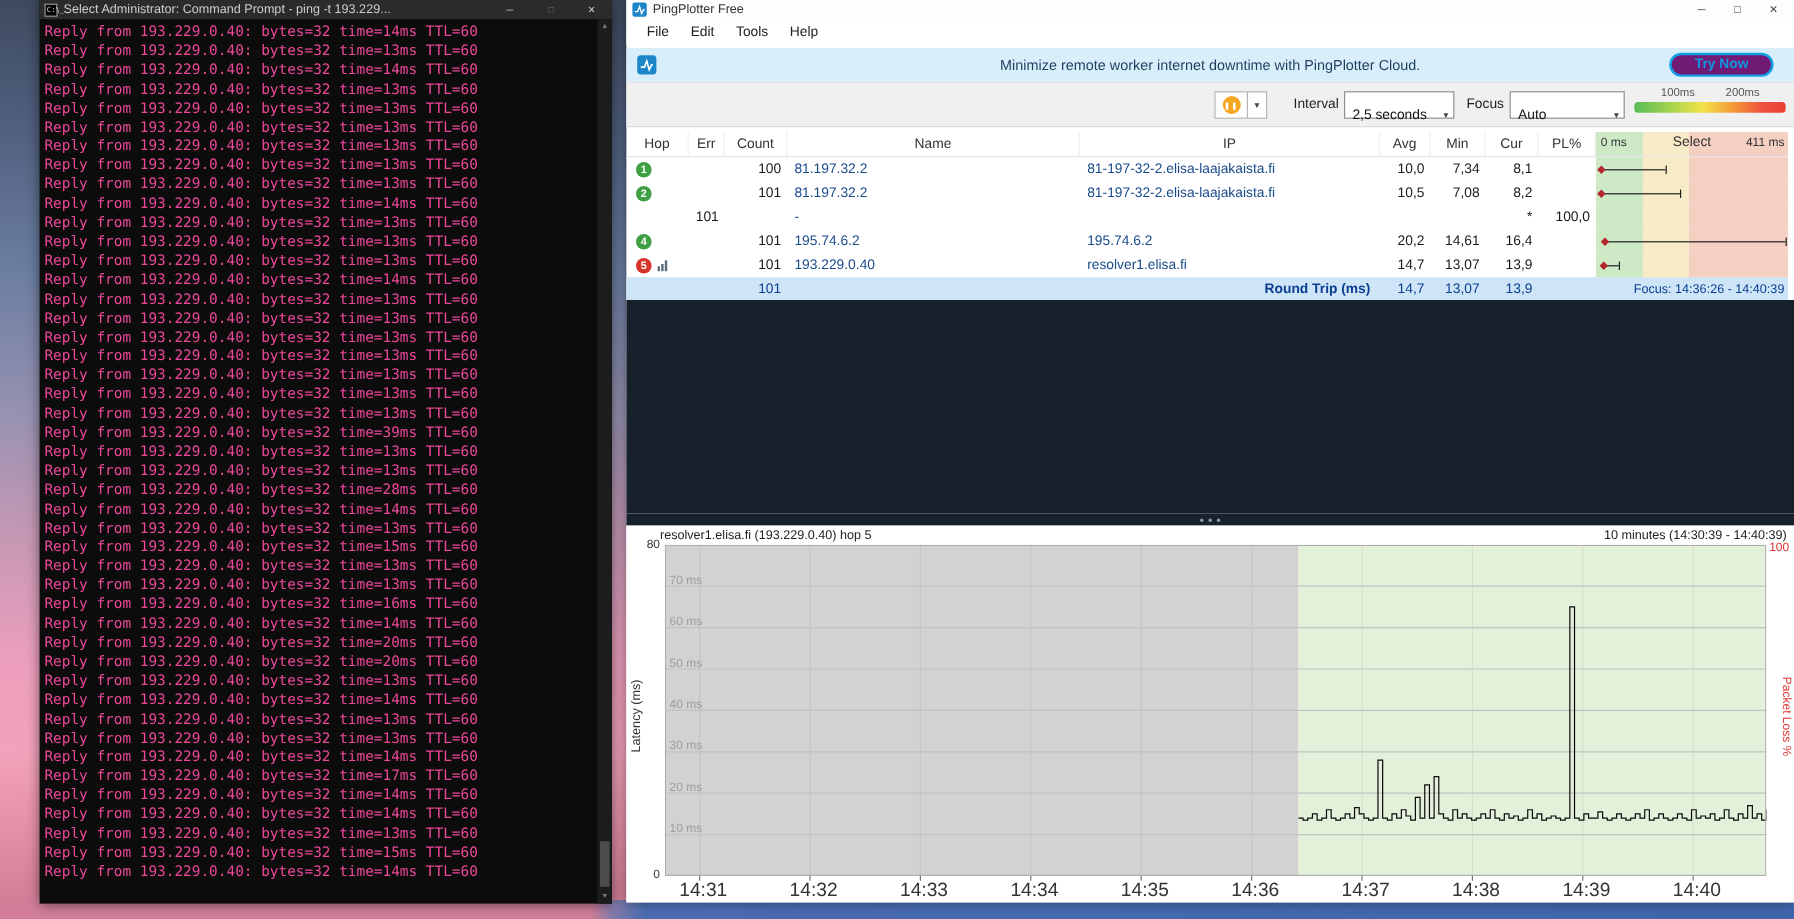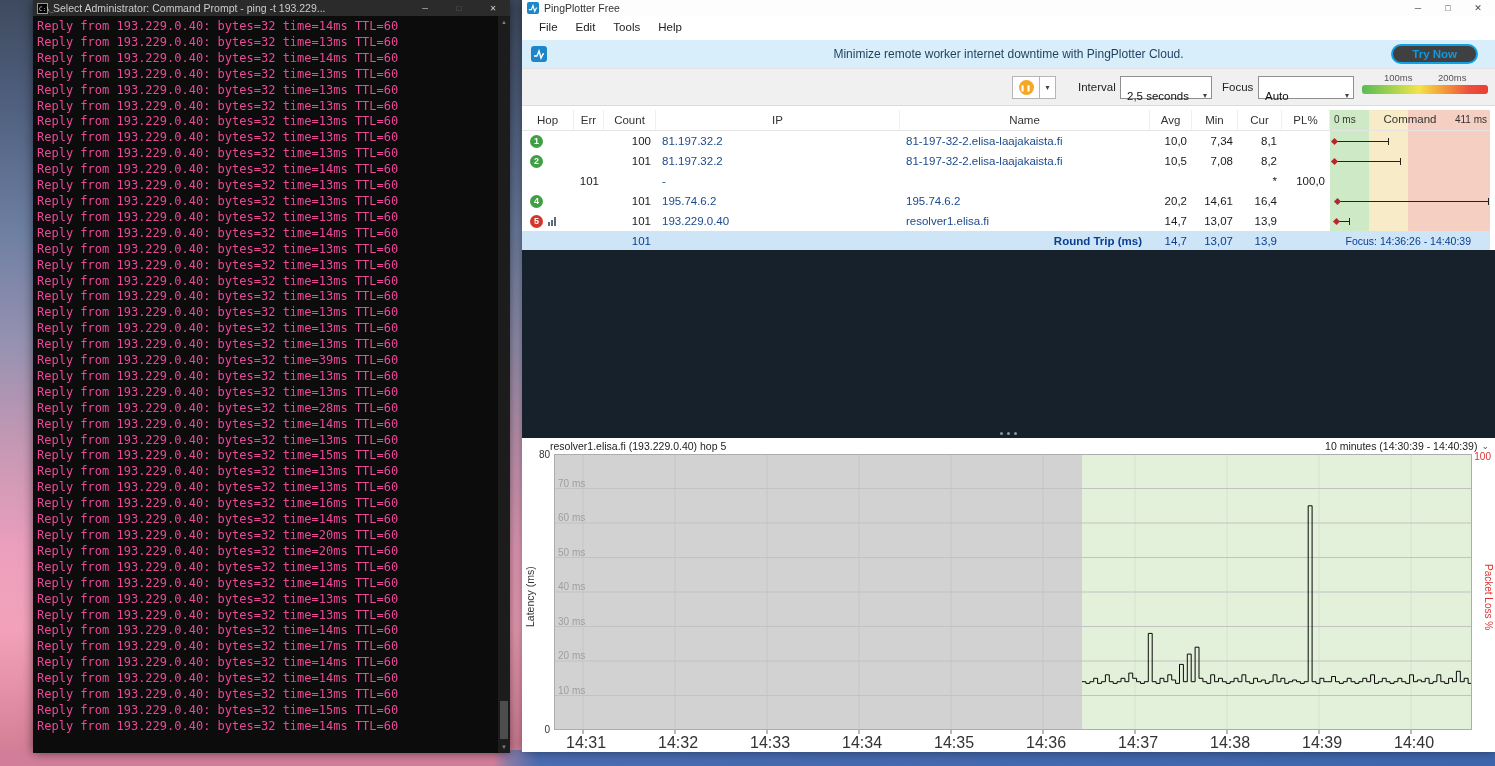--- a/index.html
+++ b/index.html
@@ -34,21 +34,21 @@
   .pp-logo { width:12px; height:12px; background:#1c86c8; border-radius:2px; display:flex; align-items:center; justify-content:center; }
   .pp-title { font-size:10.5px; color:#333; margin-left:5px; flex:1; }
   .pp-controls { display:flex; height:16px; }
   .pp-controls span { width:30px; display:flex; align-items:center; justify-content:center; color:#444; font-size:9px; cursor:default; }
   .pp-menubar { height:22px; display:flex; align-items:center; padding-left:8px; background:#fff; }
   .menu-item { font-size:11.5px; color:#222; padding:3px 9px; }
 
   .pp-banner { position:relative; height:28px; margin-top:2px; background:#d8eefb; display:flex; align-items:center; }
   .pp-banner-logo { width:16px; height:16px; margin-left:9px; background:#1c86c8; border-radius:3px; display:flex; align-items:center; justify-content:center; }
   .pp-banner-text { position:absolute; left:50%; transform:translateX(-50%); font-size:12px; color:#1d3f5e; white-space:nowrap; }
-  .pp-trynow { position:absolute; right:17px; top:4px; height:20px; padding:0 19px; border-radius:11px; border:2px solid #12a0e4; background:#404040; color:#0f9ae0; font-weight:bold; font-size:11.5px; font-family:inherit; }
+  .pp-trynow { position:absolute; right:17px; top:4px; height:20px; padding:0 19px; border-radius:11px; border:2px solid #12a0e4; background:#701a75; color:#0f9ae0; font-weight:bold; font-size:11.5px; font-family:inherit; }
 
   .pp-targetbar { position:relative; height:38px; background:#f0f0f0; border-top:1px solid #e2e2e2; border-bottom:1px solid #dcdcdc; }
   .target-box { position:absolute; left:8px; top:7px; width:475px; height:23px; background:#fff; border:1px solid #cfcfcf; font-size:11.5px; padding:4px 7px; color:#222; white-space:nowrap; overflow:hidden; }
   .pause-group { position:absolute; left:490px; top:7px; display:flex; }
   .pause-btn { width:28px; height:23px; background:#fff; border:1px solid #b5b5b5; display:flex; align-items:center; justify-content:center; }
   .pause-circle { width:15px; height:15px; border-radius:50%; background:#f5a623; color:#fff; font-size:6px; display:flex; align-items:center; justify-content:center; letter-spacing:1px; }
   .pause-dd { width:16px; height:23px; background:#fff; border:1px solid #b5b5b5; border-left:none; font-size:8px; color:#444; display:flex; align-items:center; justify-content:center; }
   .bar-label { position:absolute; top:12px; font-size:11.5px; color:#222; }
   .lbl-interval { left:556px; }
   .lbl-focus { left:700px; }
@@ -81,31 +81,31 @@
   .bars { display:inline-flex; align-items:flex-end; gap:1px; height:9px; }
   .bars i { width:2px; background:#5a6b7a; display:block; }
   .bars i:nth-child(1){height:4px} .bars i:nth-child(2){height:6px} .bars i:nth-child(3){height:9px}
   .lat-cell { position:relative; height:100%; }
   .lat-line { position:absolute; top:50%; height:1px; background:#222; }
   .lat-endtick { position:absolute; top:calc(50% - 3px); width:1px; height:7px; background:#222; }
   .lat-dot { position:absolute; top:calc(50% - 2px); width:5px; height:5px; background:#b3282d; transform:rotate(45deg); }
   .gfoot { height:19px; background:#cde5f6; color:#0b3d91; }
   .gfoot .c-num { color:#0b3d91; }
   .foot-label { grid-column:4 / 6; text-align:right; font-weight:bold; padding-right:8px; color:#0b3d91; }
-  .foot-focus { font-size:10.5px; text-align:right; padding-right:19px; color:#0b3d91; white-space:nowrap; }
+  .foot-focus { font-size:10.5px; text-align:right; padding-right:3px; color:#0b3d91; white-space:nowrap; }
 
   .pp-dark { position:absolute; top:250px; left:0; right:0; height:178px; background:#17212b; }
   .pp-splitter { position:absolute; top:428px; left:0; right:0; height:10px; background:#17212b; display:flex; align-items:center; justify-content:center; gap:4px; }
   .pp-splitter i { width:3px; height:3px; border-radius:50%; background:#8b98a5; display:block; }
 
   
   .pp-timeline { position:absolute; top:438px; left:0; right:0; bottom:0; background:#fff; }
   .tl-header { position:relative; height:15px; font-size:10.5px; color:#222; }
   .tl-title { position:absolute; left:28px; top:2px; }
-  .tl-range { position:absolute; right:6px; top:2px; display:flex; align-items:center; gap:4px; }
+  .tl-range { position:absolute; right:6px; top:2px; display:flex; align-items:center; gap:4px;flex-direction:column; }
   .tl-range .chev { font-size:9px; color:#555; }
   .tl-plot { position:absolute; left:32px; top:16px; width:1024px; height:281px; }
   .tl-ymax { position:absolute; left:6px; top:11px; width:22px; text-align:right; font-size:10px; color:#333; }
   .tl-ymin { position:absolute; left:6px; top:286px; width:22px; text-align:right; font-size:10px; color:#333; }
   .tl-ylab { position:absolute; left:2px; top:84px; width:14px; height:150px; writing-mode:vertical-rl; transform:rotate(180deg); font-size:10.5px; color:#333; text-align:center; }
   .tl-plmax { position:absolute; right:4px; top:13px; font-size:10px; color:#e03131; }
   .tl-pllab { position:absolute; right:1px; top:84px; width:12px; height:150px; writing-mode:vertical-rl; font-size:10px; color:#e03131; text-align:center; }
   .tl-xaxis { position:absolute; left:32px; top:294px; width:918px; height:16px; }
   .tl-xaxis span { position:absolute; width:34px; text-align:center; font-size:16px; color:#333; top:2px; }
 </style>
@@ -236,29 +236,29 @@
       </div>
       <div class="legend-bar"></div>
     </div>
   </div>
 
   <div class="pp-grid">
     <div class="grow ghead" id="grid-header">
         <div class="hcell">Hop</div>
         <div class="hcell">Err</div>
         <div class="hcell">Count</div>
+        <div class="hcell">Name</div>
         <div class="hcell">IP</div>
-        <div class="hcell">Name</div>
         <div class="hcell">Avg</div>
         <div class="hcell">Min</div>
         <div class="hcell">Cur</div>
         <div class="hcell">PL%</div>
         <div class="lat-head zone-bg">
           <span class="zl">0 ms</span>
-          <span class="zt">Command</span>
+          <span class="zt">Select</span>
           <span class="zr">411 ms</span>
         </div>
       </div>
     <div id="grid-rows">
         <div class="grow">
           <div class="c-hop">
             <span class="badge green">1</span>
           </div>
           <div class="c-num"></div>
           <div class="c-num">100</div>

